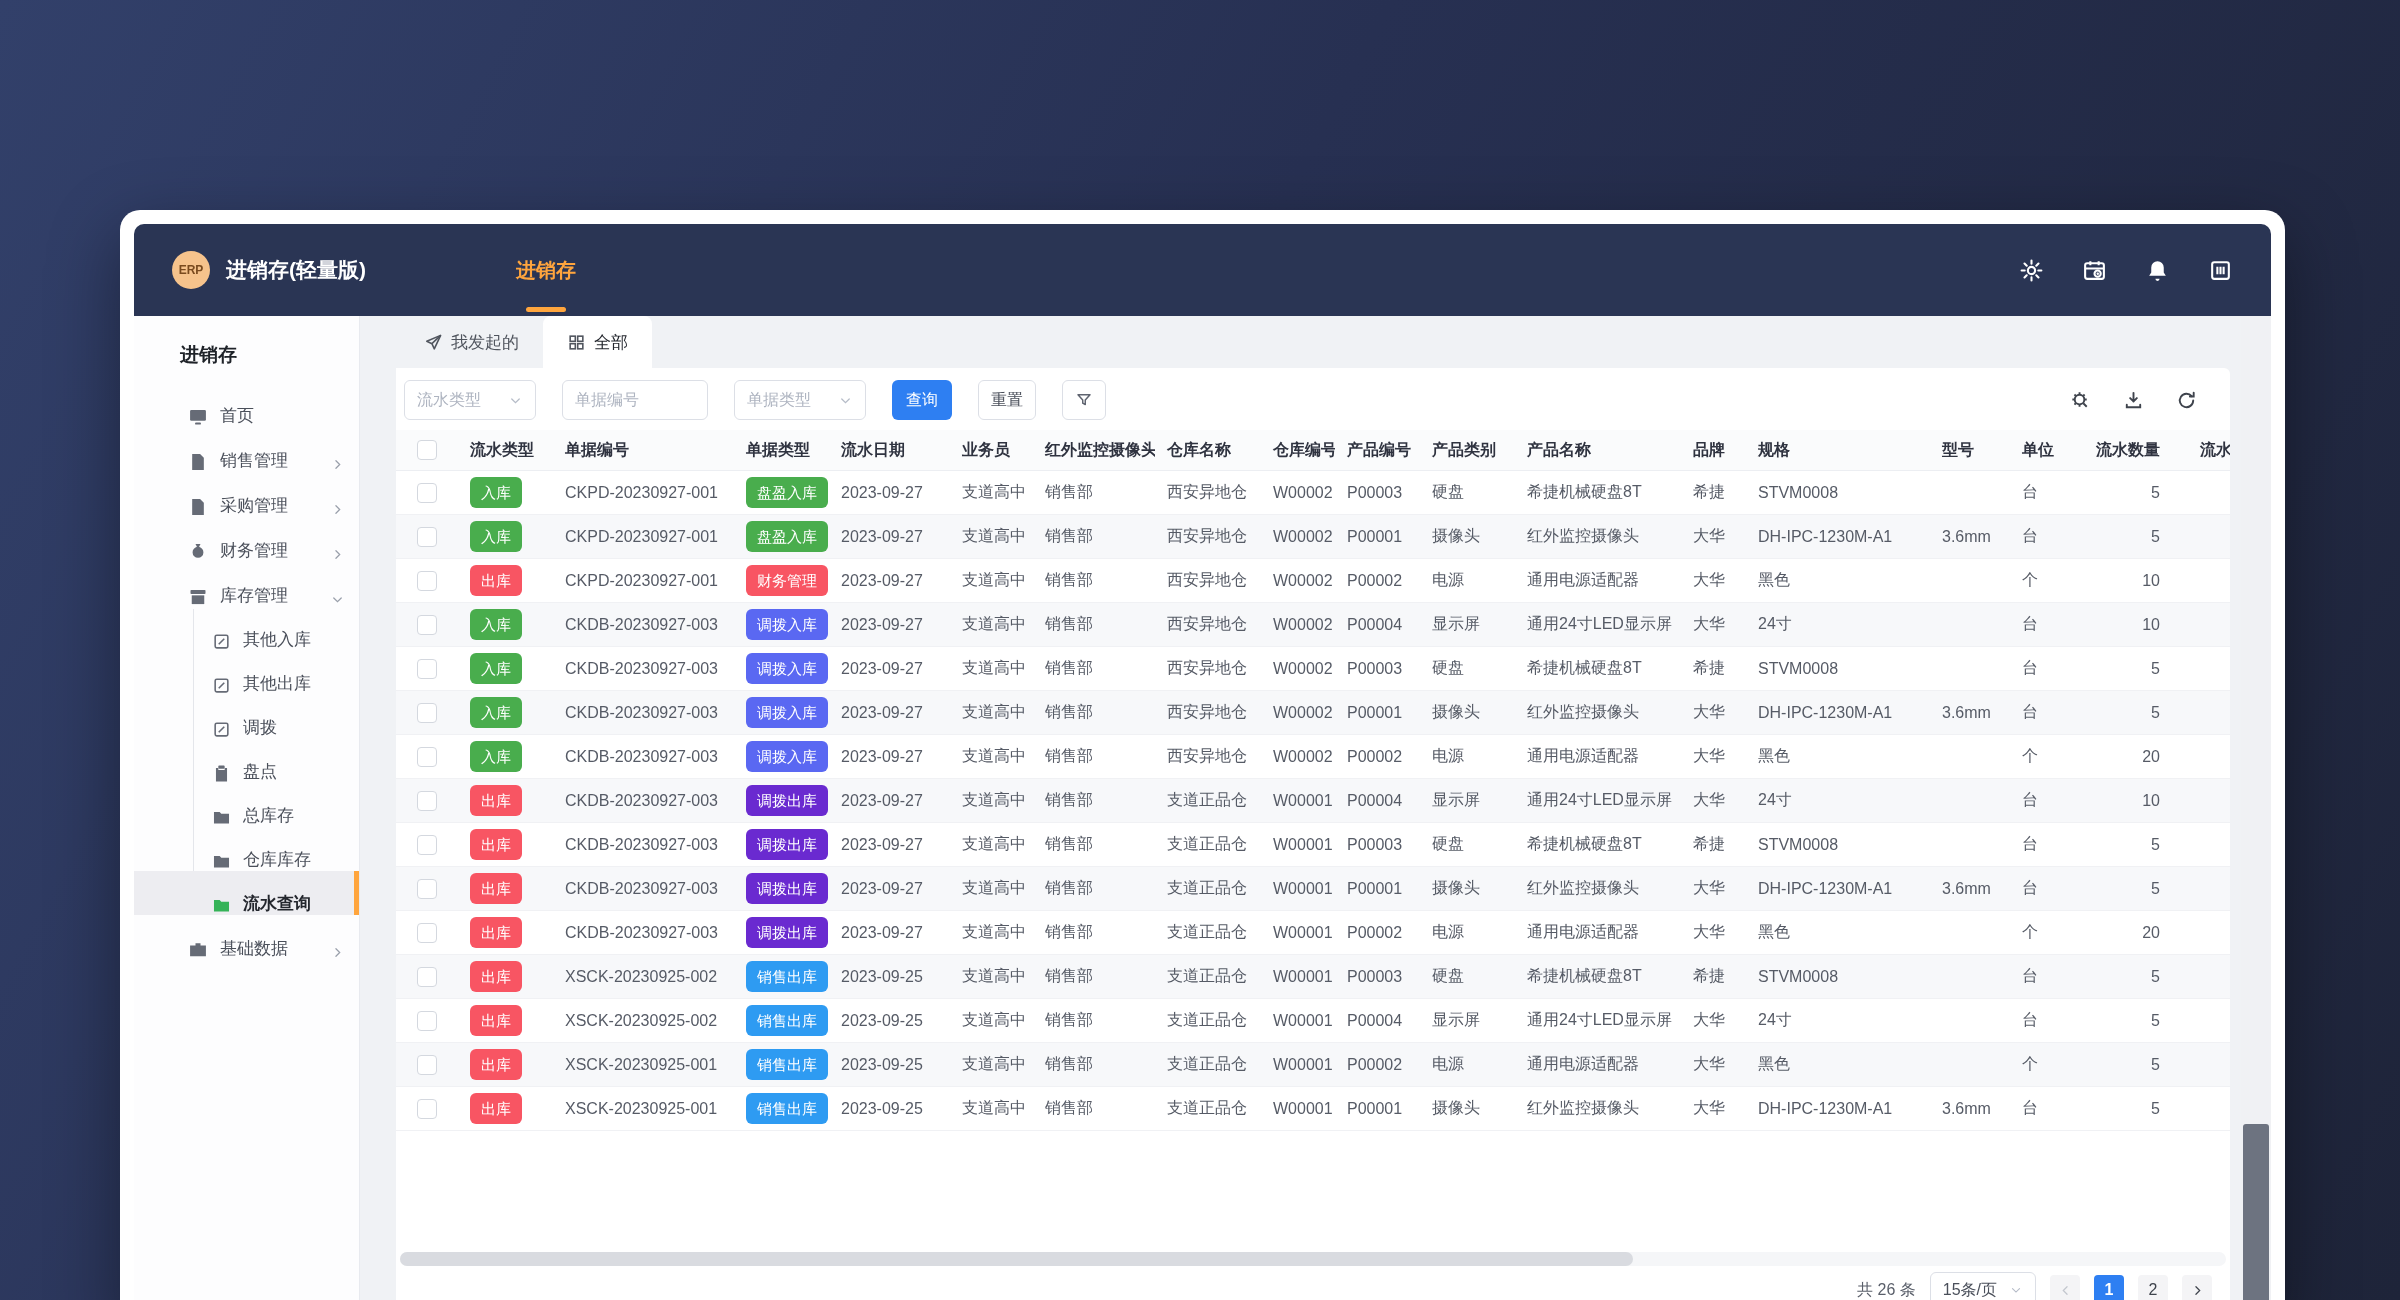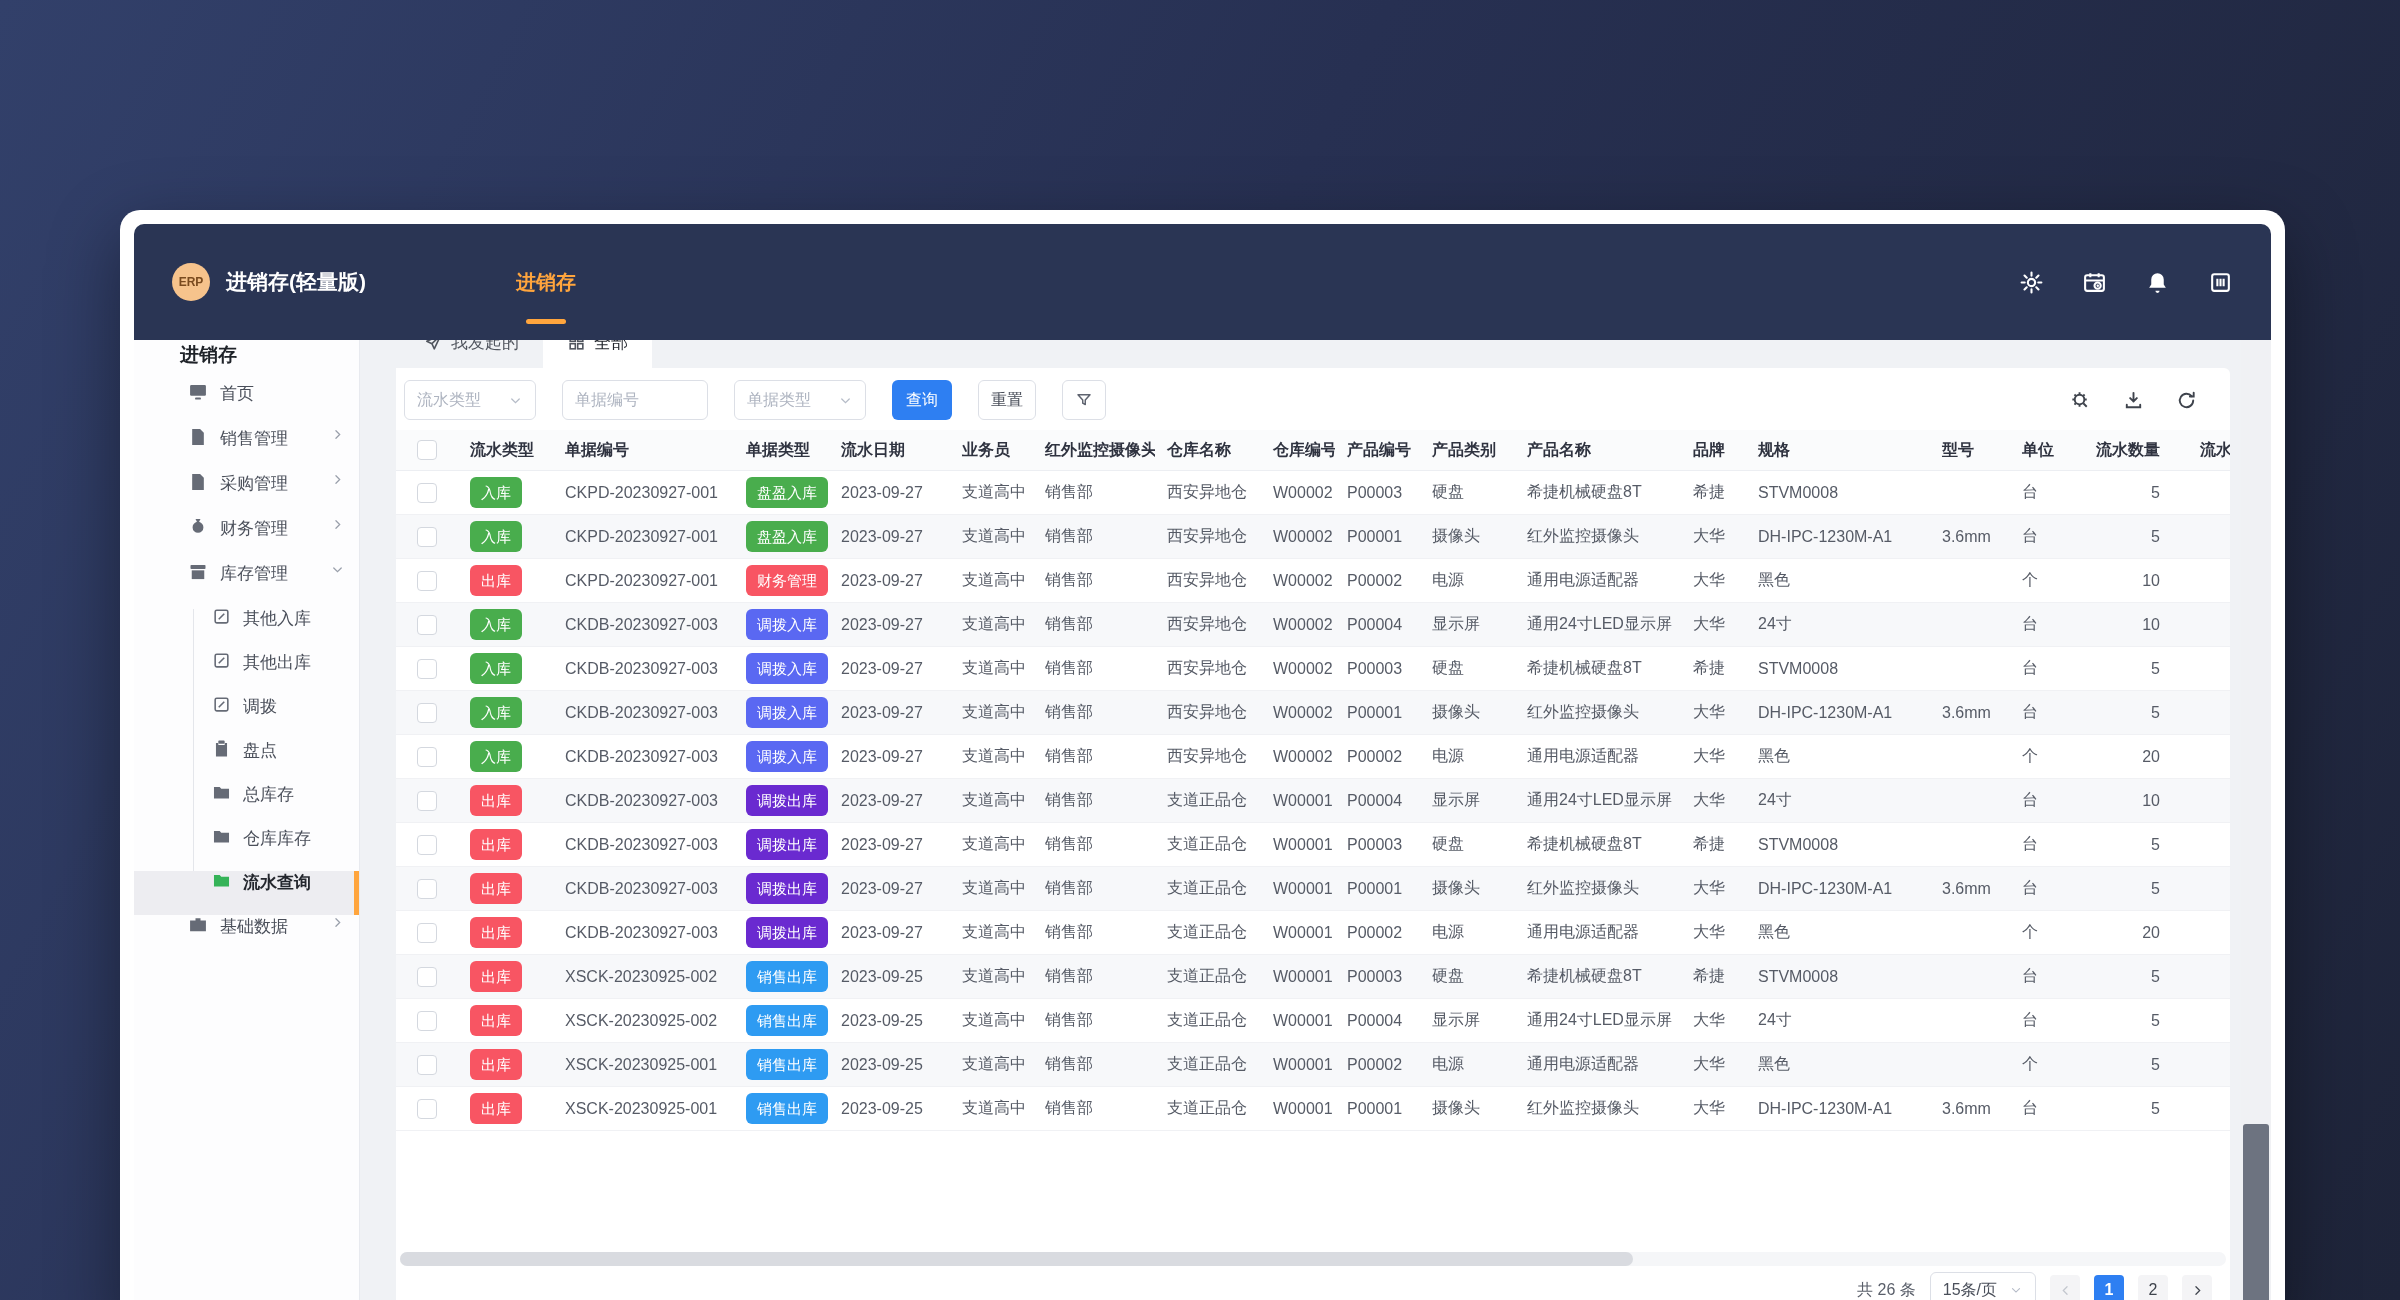--- a/index.html
+++ b/index.html
@@ -8,36 +8,36 @@
   .stage{position:relative;width:2400px;height:1300px;overflow:hidden;}
   .hero-title{position:absolute;top:68px;left:0;width:100%;text-align:center;
     color:#ffffff;font-size:48px;font-weight:800;letter-spacing:2px;margin:0;}
   
   .window{position:absolute;left:120px;top:210px;width:2137px;height:1088px;
     background:#ffffff;border-radius:20px 20px 0 0;padding:14px;
     box-shadow:0 24px 70px rgba(0,0,0,.4);}
   .app{position:relative;width:2137px;height:1088px;background:#f0f2f5;
     border-radius:10px 10px 0 0;overflow:hidden;}
   
-  .navbar{position:absolute;left:0;top:0;right:0;height:116px;background:#2a3554;
+  .navbar{position:absolute;left:0;top:0;right:0;height:92px;background:#2a3554;
     display:flex;align-items:center;padding:4px 38px;box-sizing:border-box;z-index:5;}
   .logo{width:38px;height:38px;border-radius:50%;background:#f6c38c;display:flex;
     align-items:center;justify-content:center;color:#7a4b1f;font-size:12px;font-weight:700;}
   .app-title{color:#ffffff;font-size:21px;font-weight:700;margin-left:16px;}
   .nav-tab{position:relative;margin-left:150px;color:#ffa53d;font-size:20px;font-weight:700;
     height:92px;display:flex;align-items:center;}
   .nav-tab::after{content:"";position:absolute;left:50%;transform:translateX(-50%);
     bottom:4px;width:40px;height:5px;border-radius:3px;background:#ffa53d;}
   .nav-icons{margin-left:auto;display:flex;gap:38px;align-items:center;color:#ffffff;}
   .nav-icons .ic svg{width:25px;height:25px;display:block;}
   
   .sidebar{position:absolute;left:0;top:92px;bottom:0;width:226px;background:#fdfdfe;
     border-right:1px solid #e8eaef;box-sizing:border-box;}
   .sb-title{font-size:19px;font-weight:700;color:#1f2329;padding:26px 0 14px 46px;}
-  .sb-item{height:45px;display:flex;align-items:flex-start;padding:0 14px 0 54px;cursor:default;
+  .sb-item{height:45px;display:flex;align-items:flex-end;padding:0 14px 0 54px;cursor:default;
     color:#4a4f5a;font-size:17px;position:relative;}
   .sb-item .ic{color:#666b76;margin-right:12px;display:flex;}
   .sb-item .ic svg{width:20px;height:20px;display:block;}
   .sb-item .chev{margin-left:auto;color:#9aa0ab;}
   .sb-item .chev svg{width:15px;height:15px;display:block;}
   .subgroup{position:relative;}
   .subgroup::before{content:"";position:absolute;left:59px;top:2px;bottom:2px;width:1px;background:#e4e6eb;}
   .sb-sub{height:44px;padding-left:78px;}
   .sb-sub .ic svg{width:19px;height:19px;}
   .sb-sub.active{background:#ededf1;font-weight:700;color:#23262d;}

